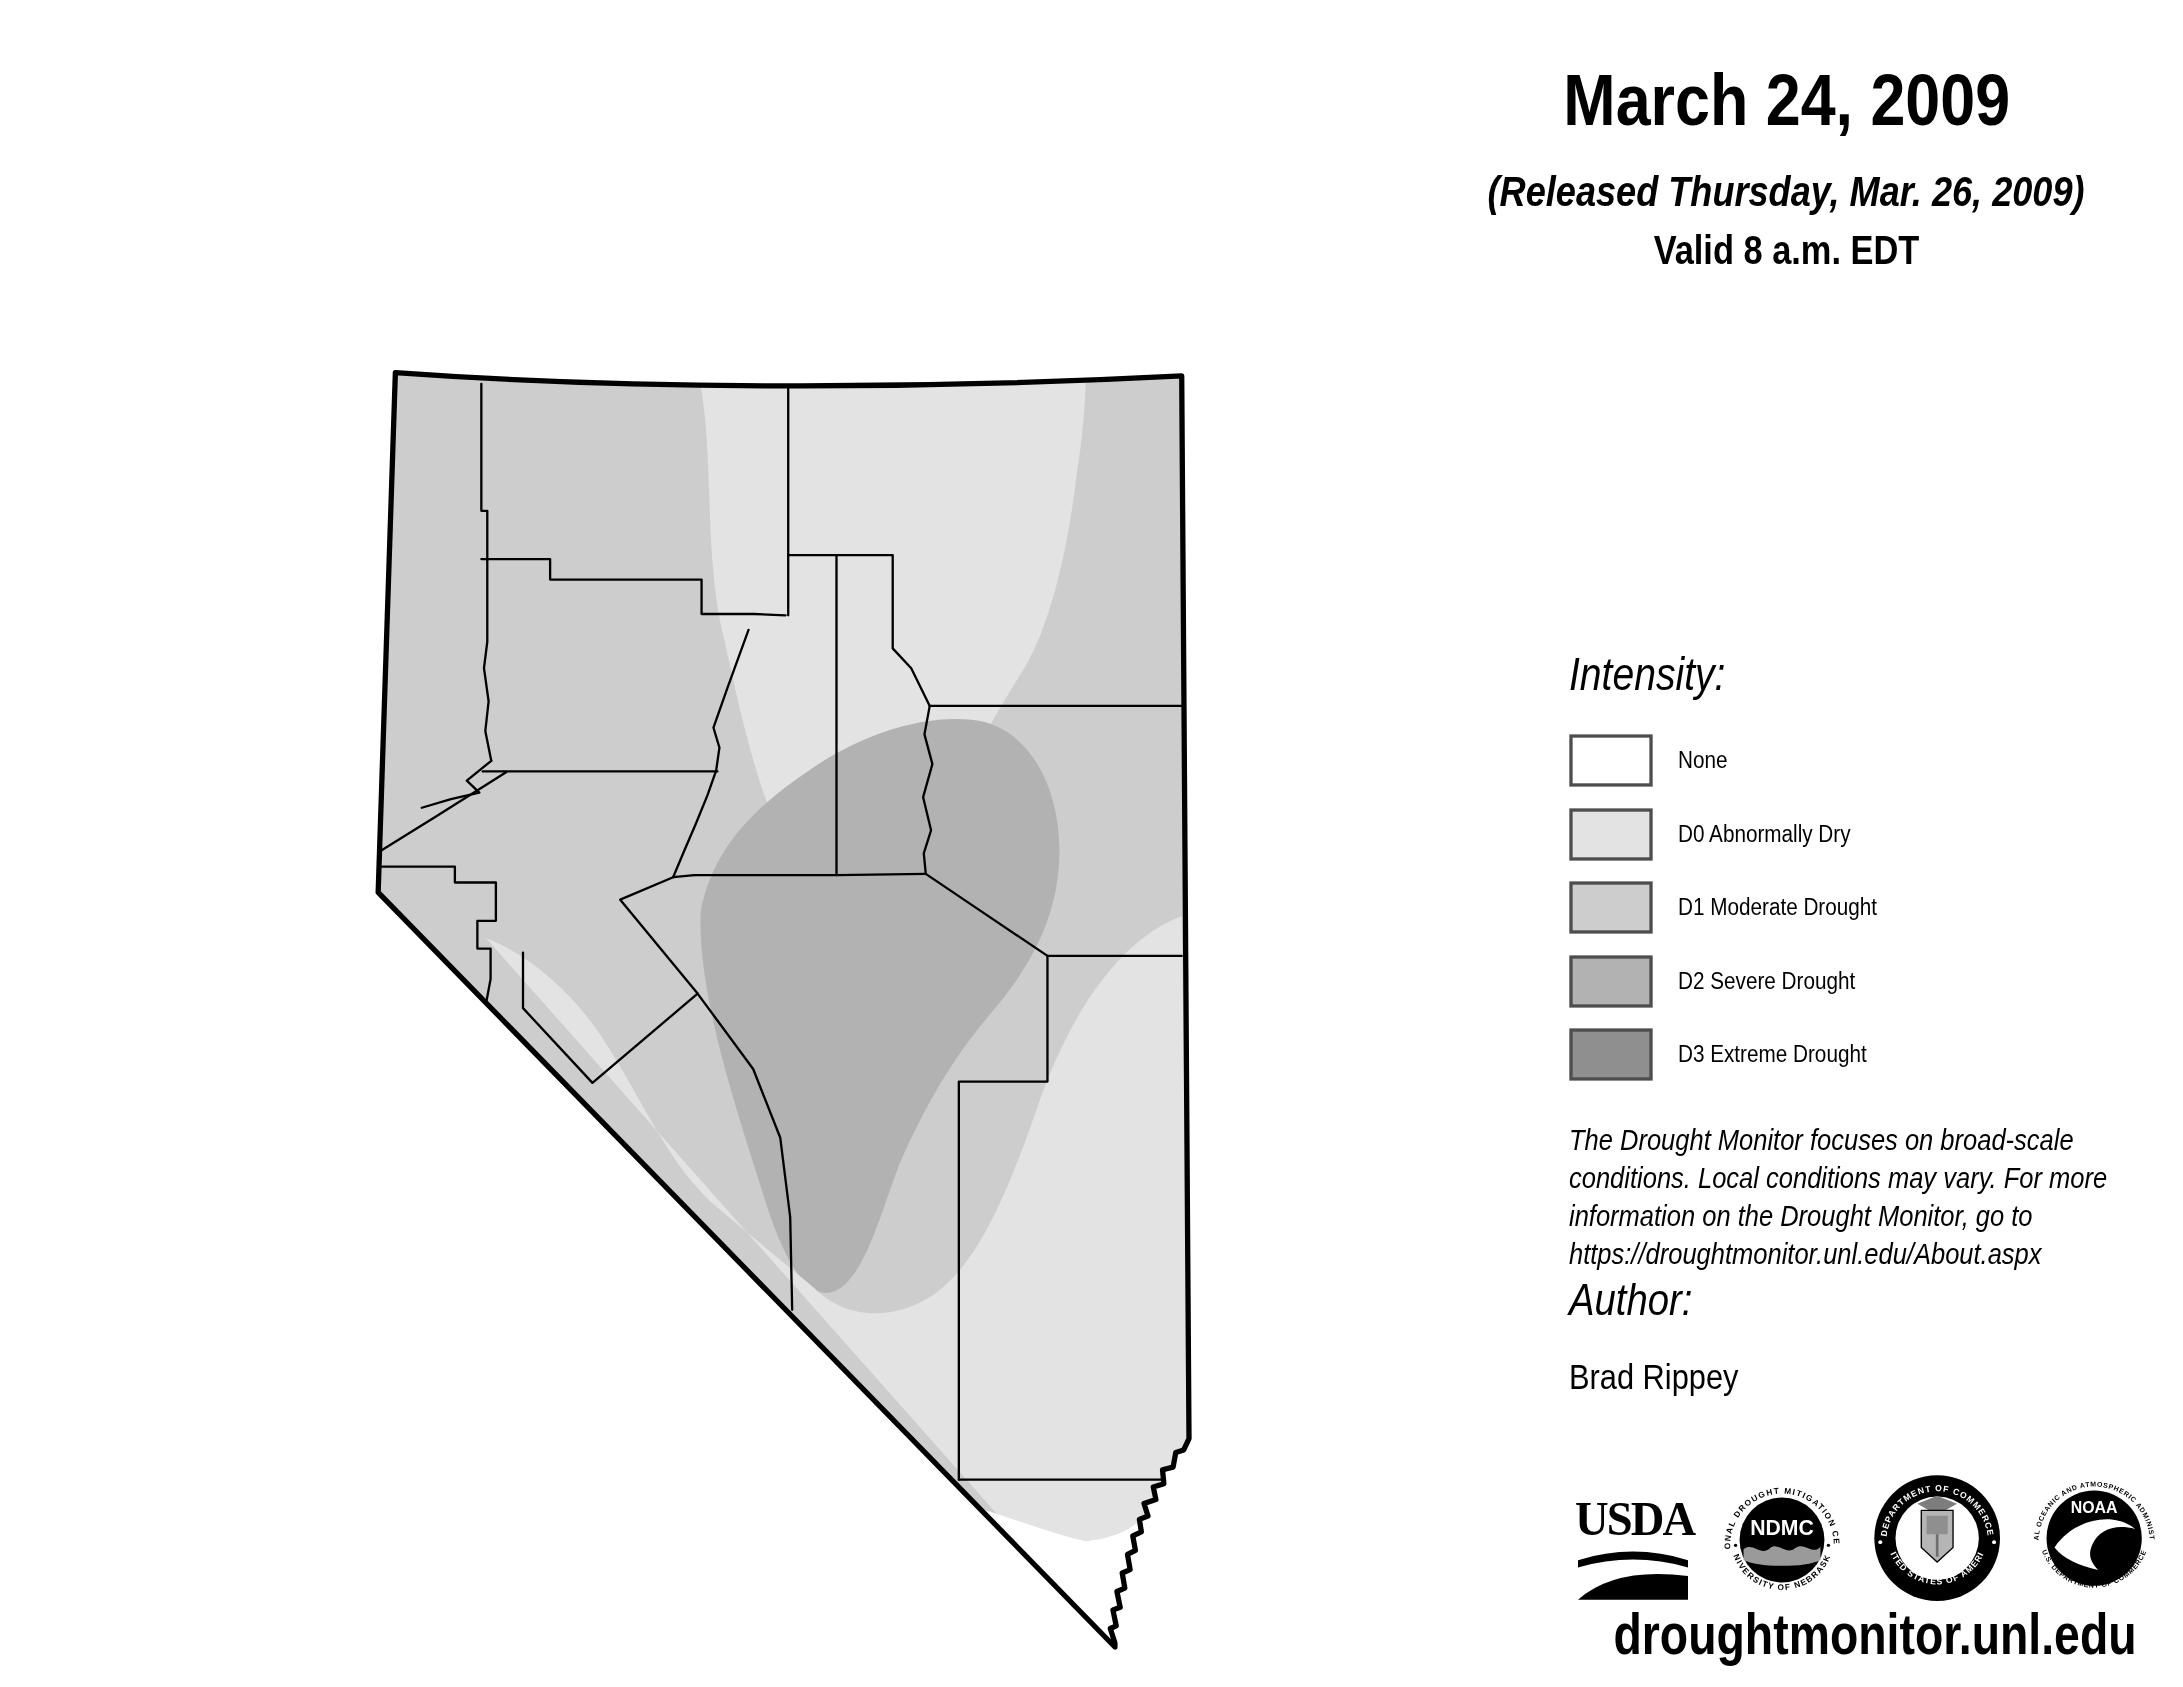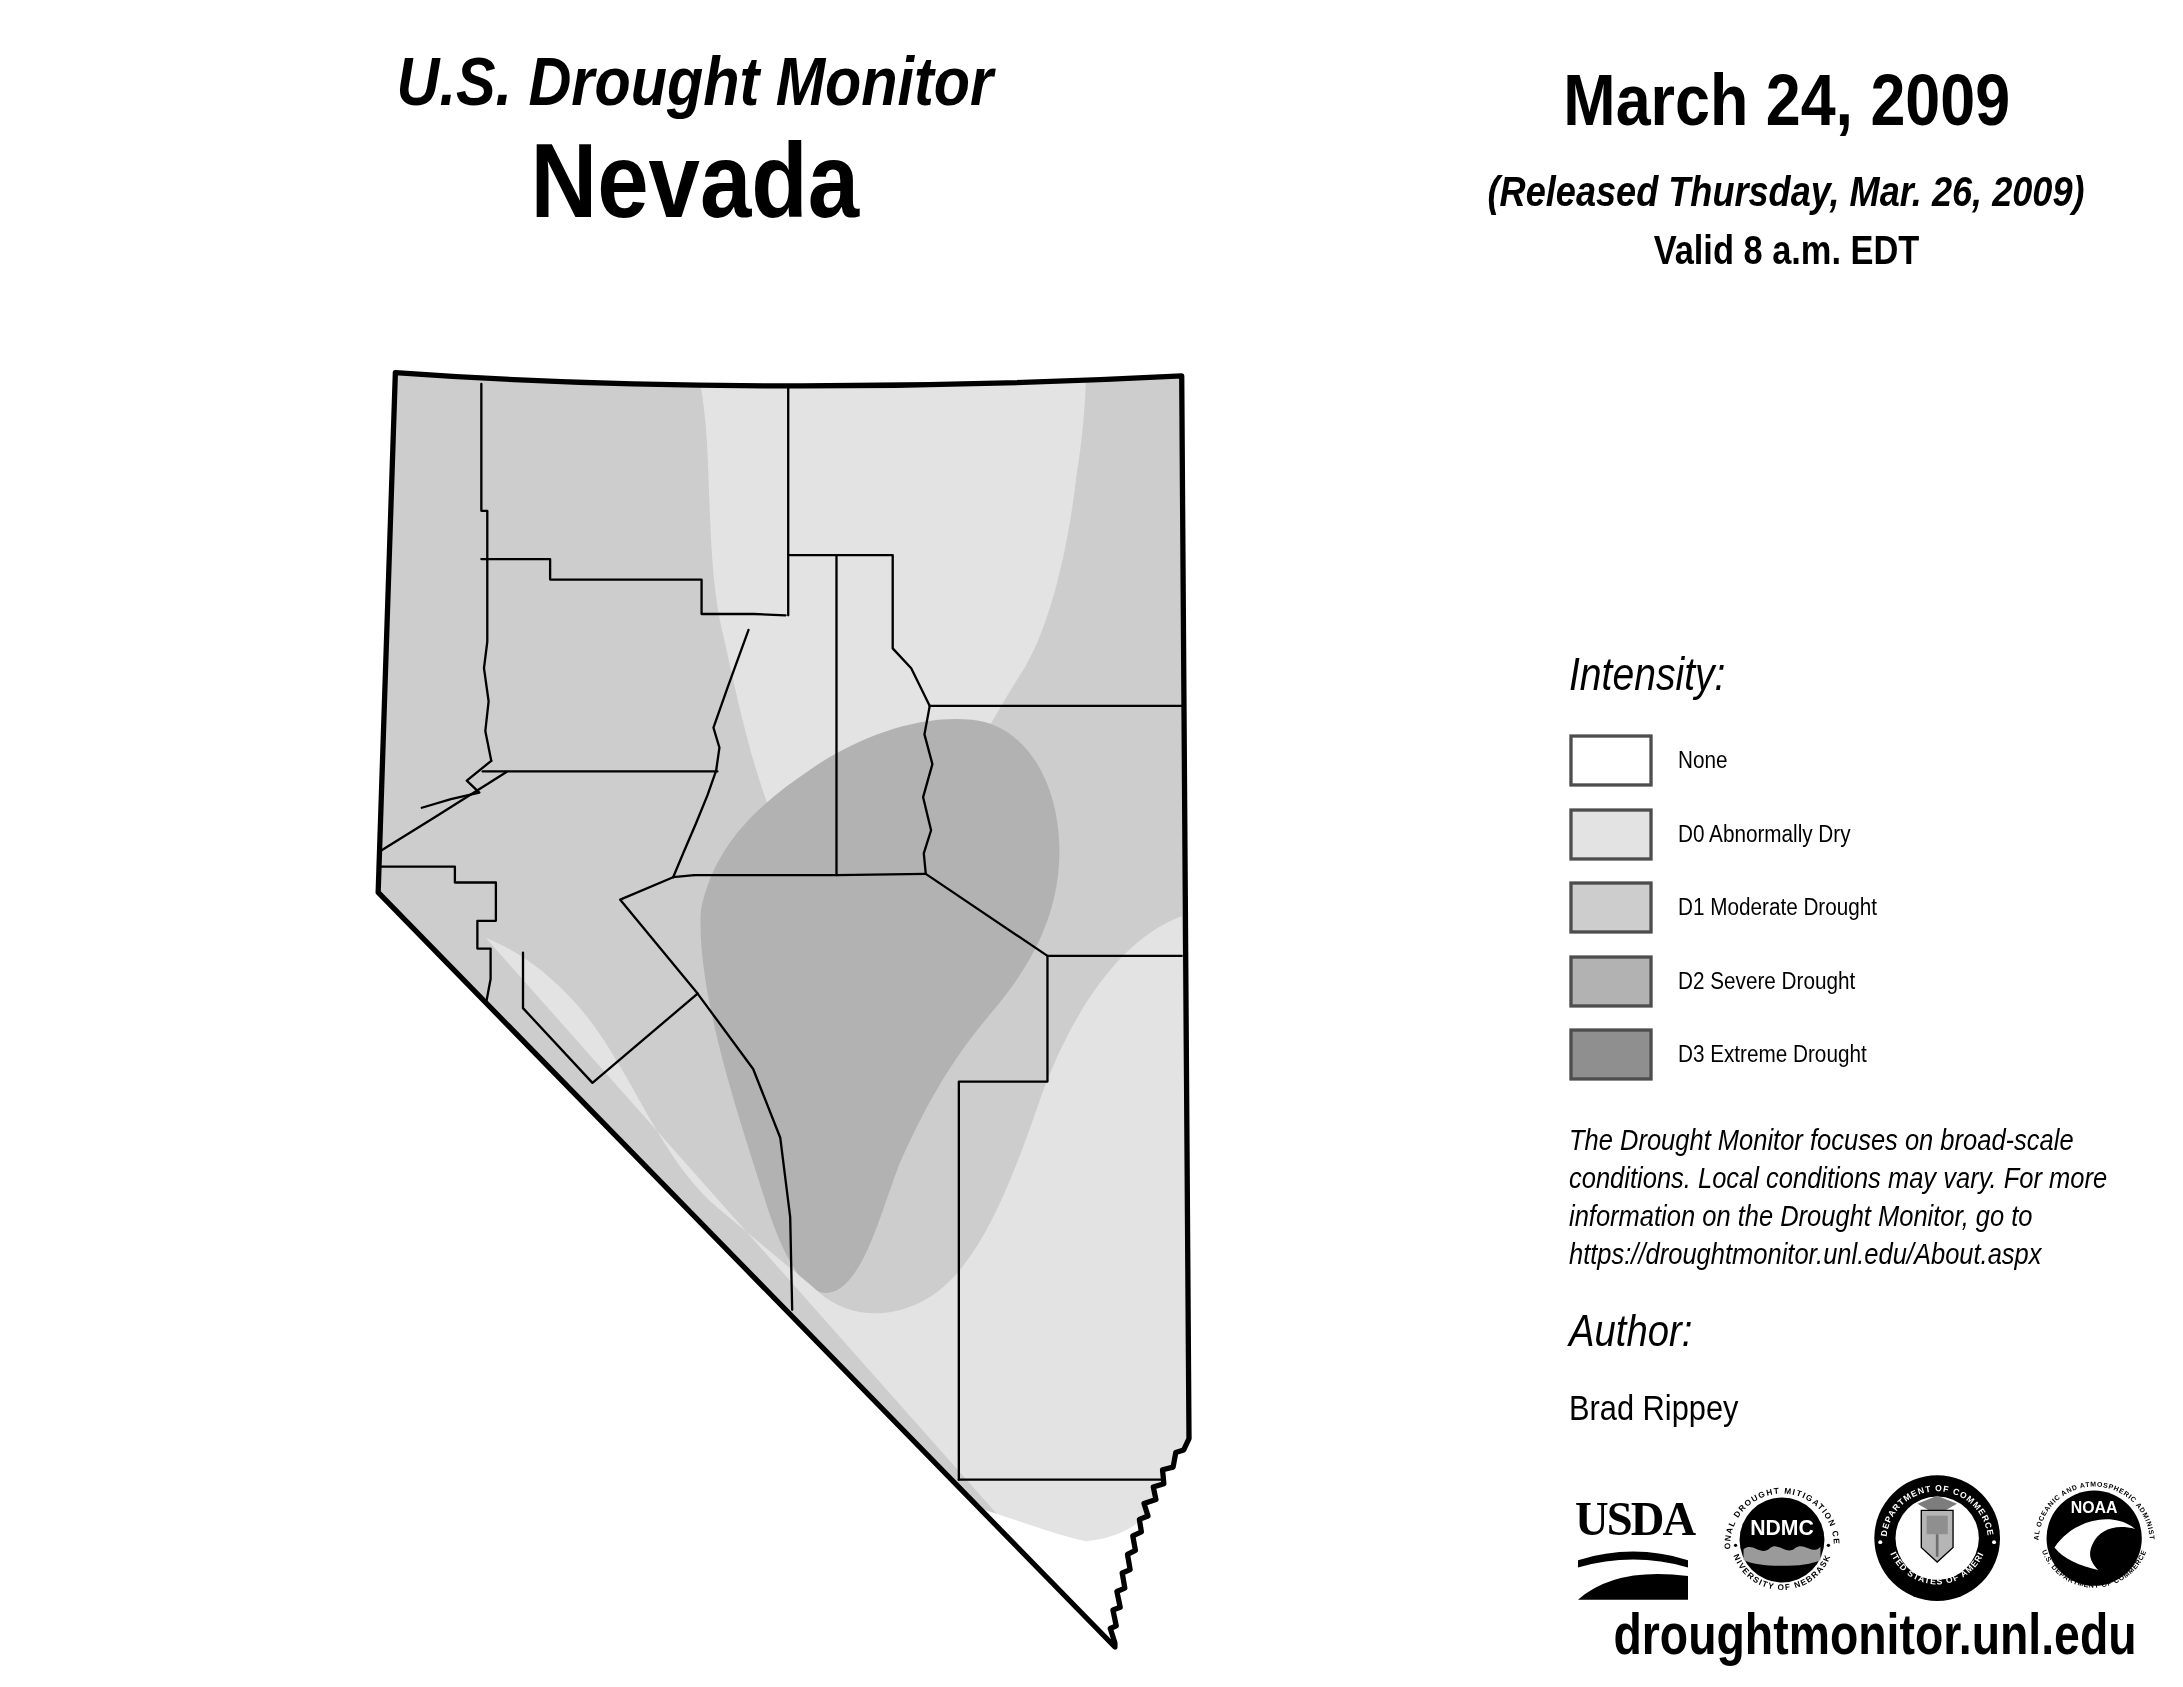--- a/index.html
+++ b/index.html
@@ -22,45 +22,41 @@
   .legend{left:1569px;top:647px;}
   .legend-heading{font-size:46px;font-style:italic;text-decoration:underline;
                   text-decoration-thickness:3.3px;text-underline-offset:8px;margin-bottom:33px;}
   .legend-row{display:flex;align-items:center;margin-bottom:20.5px;height:53px;}
   .legend-label{font-size:23px;margin-left:25px;}
 
   
   .disclaimer{left:1569px;top:1121px;font-size:30px;font-style:italic;line-height:38px;}
 
   
-  .author{left:1569px;top:1305px;}
+  .author{left:1569px;top:1274px;}
   .author-heading{font-size:45px;font-style:italic;text-decoration:underline;
                   text-decoration-thickness:3.3px;text-underline-offset:8px;}
   .author-name{font-size:35px;margin-top:29px;line-height:44px;}
   .author-org{font-size:35px;line-height:44px;}
 
   
   .logos{left:1575px;top:1474px;display:flex;align-items:flex-end;gap:28px;}
   .usda-box{width:116px;text-align:center;}
   .usda-text{font-family:"Liberation Serif",serif;font-weight:700;font-size:49px;
              letter-spacing:-2px;transform:scaleX(.95);transform-origin:0 50%;display:inline-block;}
   .footer-url{left:1548px;top:1600px;width:648px;text-align:center;font-size:58px;font-weight:700;}
   .footer-url .narrowC{transform:scaleX(.8);}
 
   svg text{font-family:"Liberation Sans",sans-serif;}
 </style>
 </head>
 <body>
 
 <div class="page">
 
-  <div class="abs title-block">
-    <div class="title-line1"><span class="narrowC">U.S. Drought Monitor</span></div>
-    <div class="title-line2"><span class="narrowC" style="transform:scaleX(.88)">Nevada</span></div>
-  </div>
 
   <div class="abs date-block">
     <div class="date-main"><span class="narrowC">March 24, 2009</span></div>
     <div class="date-released"><span class="narrowC">(Released Thursday, Mar. 26, 2009)</span></div>
     <div class="date-valid"><span class="narrowC">Valid 8 a.m. EDT</span></div>
   </div>
 
   <svg class="abs" style="left:357px;top:357px;" width="873" height="1297" viewBox="0 0 1320 1960">
     <defs>
       <clipPath id="stateClip">

